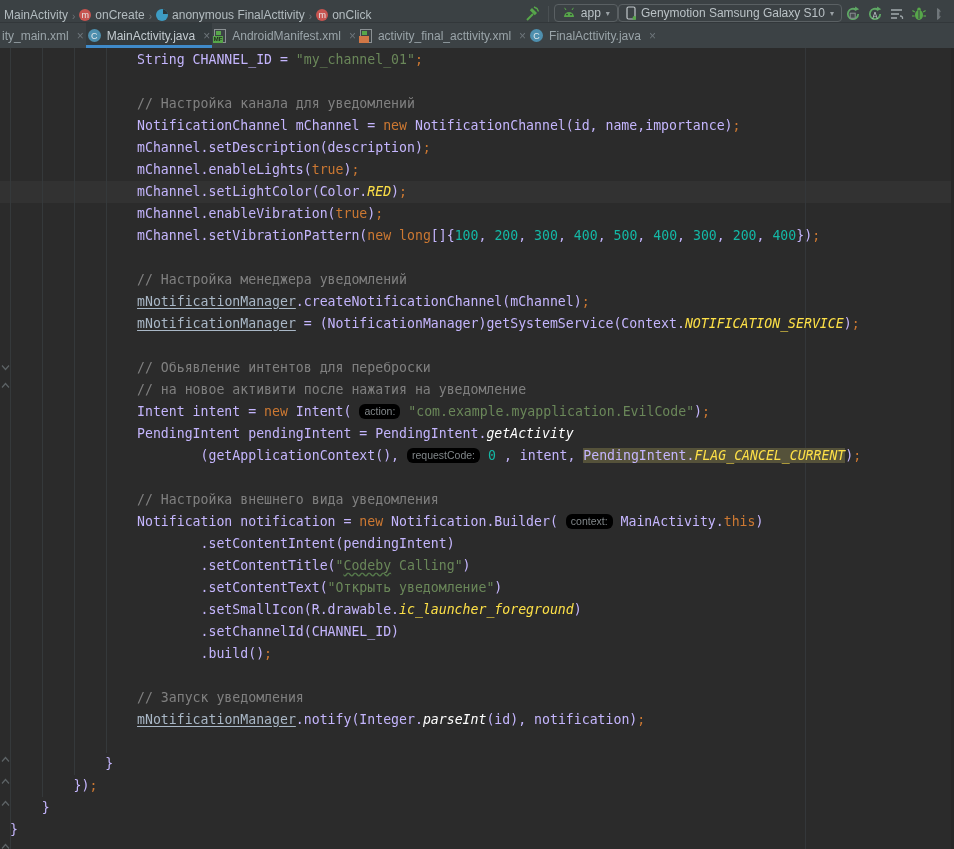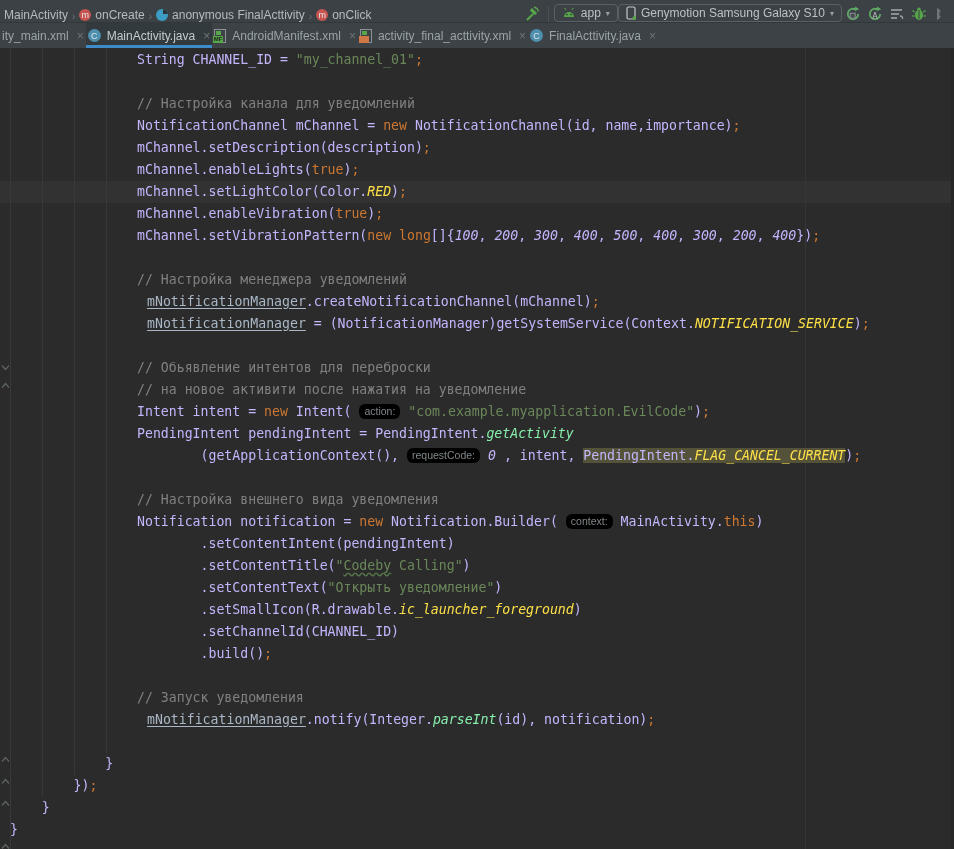--- a/index.html
+++ b/index.html
@@ -47,26 +47,26 @@
   .g4 { left:42px; height:749px; } .g8 { left:74px; height:727px; } .g12 { left:106px; height:705px; }
   .margin-line { position:absolute; left:805px; top:0; bottom:0; width:1px; background:#34373a; }
   .scroll-strip { position:absolute; right:0; top:0; bottom:0; width:3px; background:#272727; }
 
   .code { position:absolute; left:10px; top:1px; right:0; font-family:"DejaVu Sans Mono",monospace;
           font-size:13.2px; line-height:22px; white-space:pre; color:#a9b7c6; }
   .code-line { height:22px; }
   .tk-p  { color:#c4b5fd; }
   .tk-kw { color:#cc7832;margin-top:37px; }
   .tk-str{ color:#6a8759; }
-  .tk-num{ color:#c4b5fd;font-style:italic; }
+  .tk-num{ color:#14b8a6; }
   .tk-cmt{ color:#808080; }
   .tk-co { color:#fde047; font-style:italic; }
-  .tk-sm { color:#86efac; font-style:italic; }
+  .tk-sm { color:#ffffff; font-style:italic; }
   .tk-se { color:#cc7832; }
-  .tk-fd { color:#a9b7c6; text-decoration:underline; text-underline-offset:2px;margin-left:10px; }
+  .tk-fd { color:#a9b7c6; text-decoration:underline; text-underline-offset:2px; }
   .tk-hl { background:#55523a; }
   .tk-typo { text-decoration:underline wavy #567a4b; text-decoration-skip-ink:none; text-underline-offset:2px;text-align:right; }
   .tk-hint { display:inline-block; background:#000000; color:#808689; border-radius:6px; padding:0 5px;
              font-size:10.5px; line-height:15px; font-family:"Liberation Sans",sans-serif; vertical-align:1px; }
 
   .fold-marker { position:absolute; left:1px; width:9px; height:7px; }
   .fold-marker svg { display:block; }
 </style>
 </head>
 <body>

